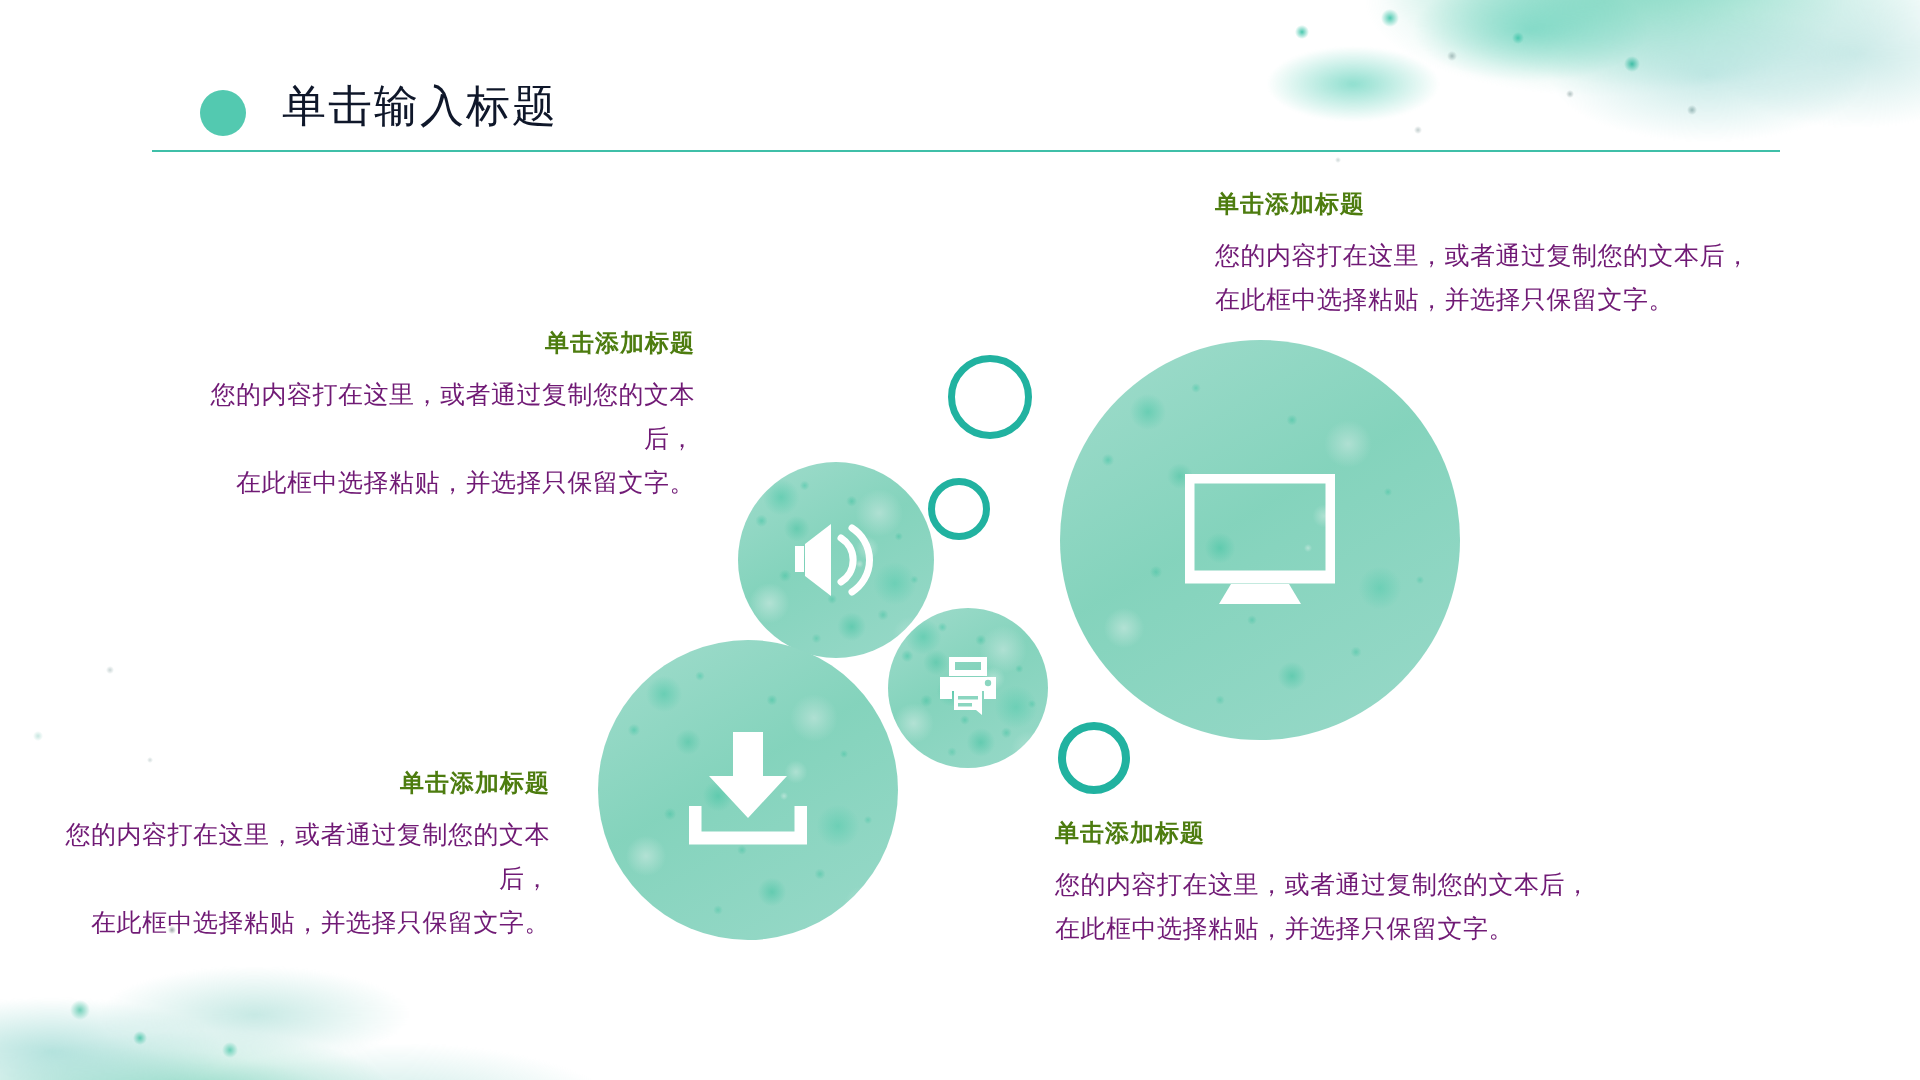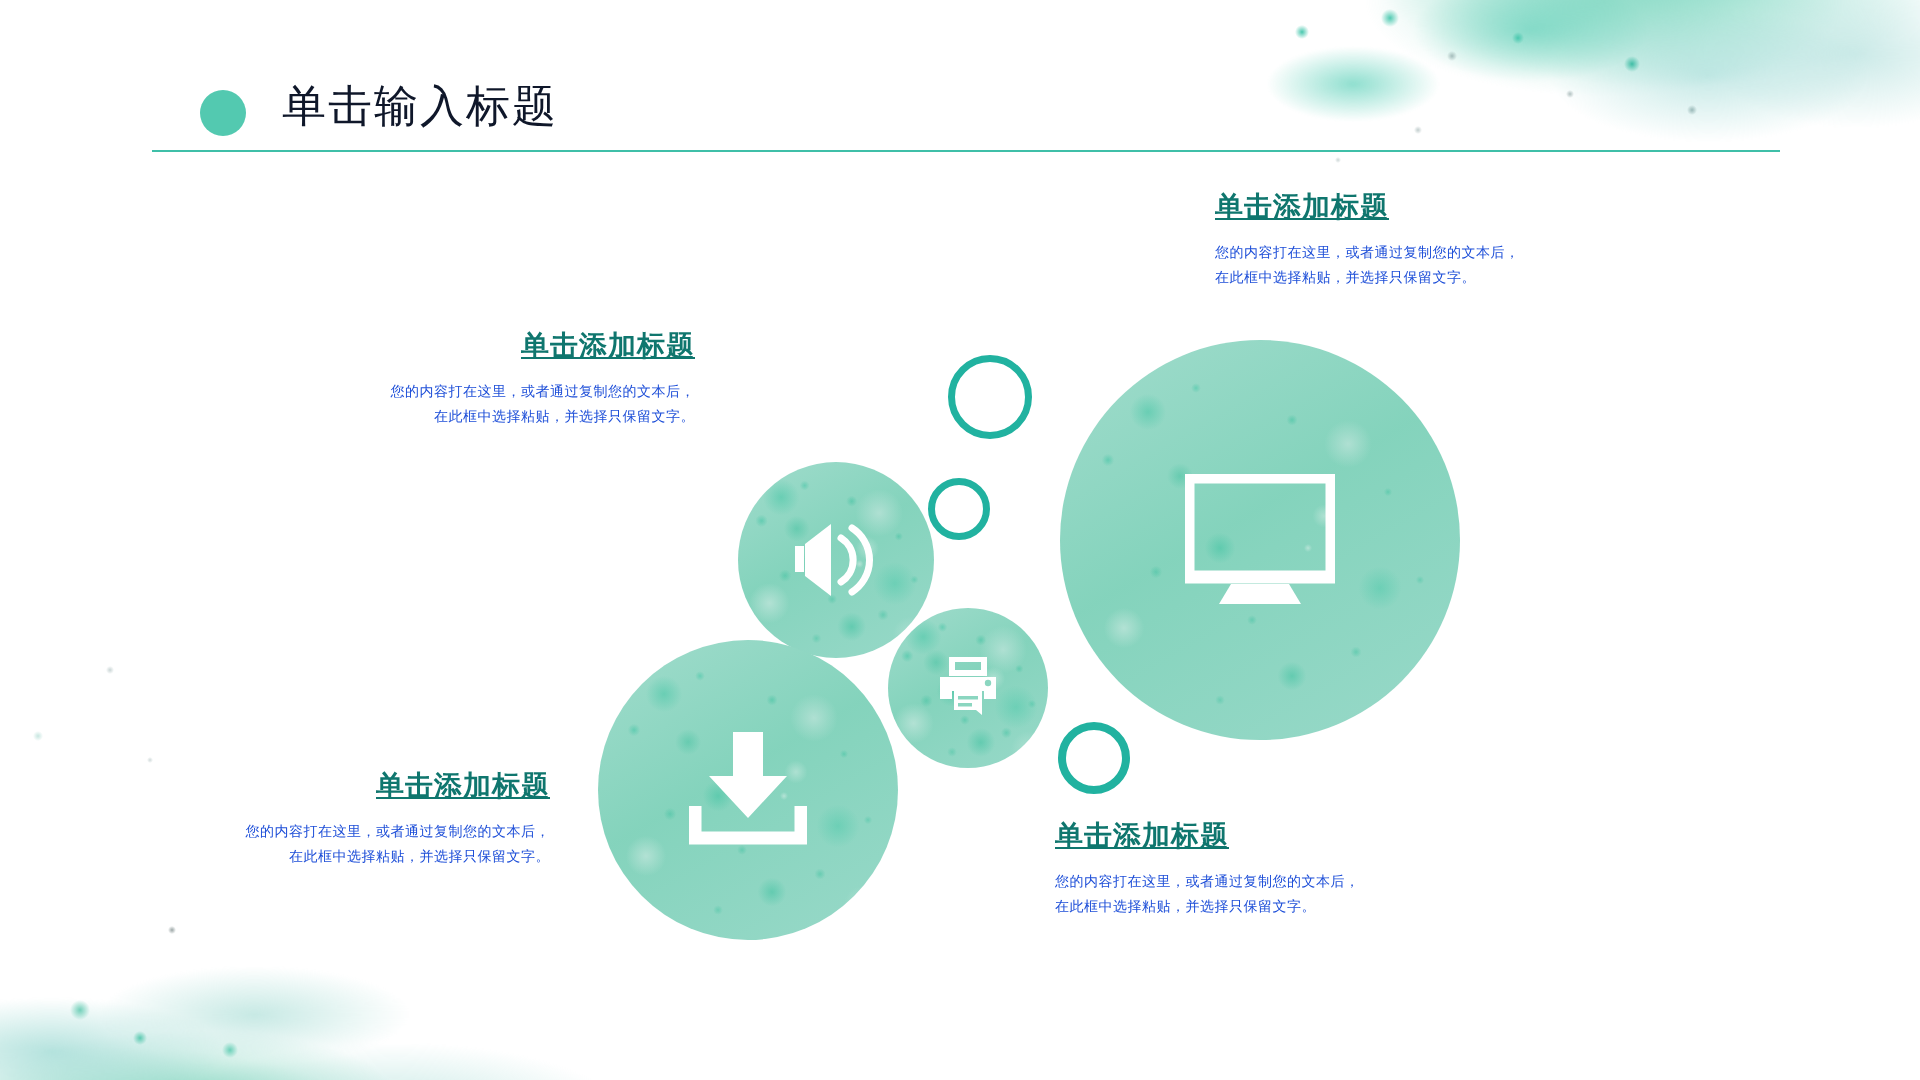--- a/index.html
+++ b/index.html
@@ -90,25 +90,25 @@
     white-space:nowrap;
   }
   #title-rule {
     position:absolute; left:152px; top:74px;
     width:1628px; height:2px; background:#3FBFA8;
   }
 
   
   .block { position:absolute; }
   .block h3 {
-    font-size:28px; font-weight:bold; color:#0f766e;
-    letter-spacing:1px; line-height:1.5; margin-bottom:12px;text-decoration:underline;
+    font-size:24px; font-weight:bold; color:#4d7c0f;
+    letter-spacing:1px; line-height:1.5; margin-bottom:12px;
   }
   .block p {
-    font-size:14px; color:#1d4ed8; line-height:1.75;
+    font-size:25px; color:#701a75; line-height:1.75;
     letter-spacing:.5px;
   }
   .block p span { display:block; }
 
   .align-right { text-align:right; }
   .align-left  { text-align:left; }
 
   #block-top-right { top:186px; left:1215px; width:560px; }
   #block-left-top  { top:325px; left:175px;  width:520px; }
   #block-bottom-left { top:765px; left:30px;  width:520px; }

